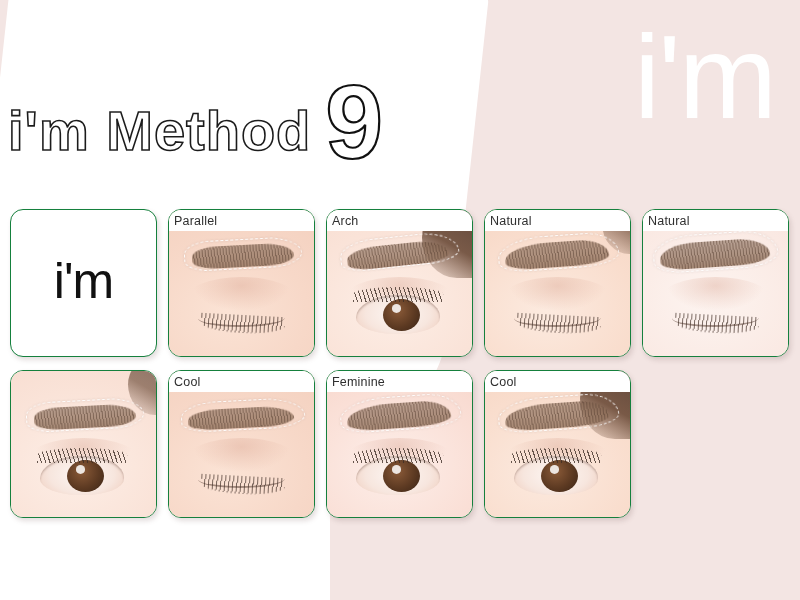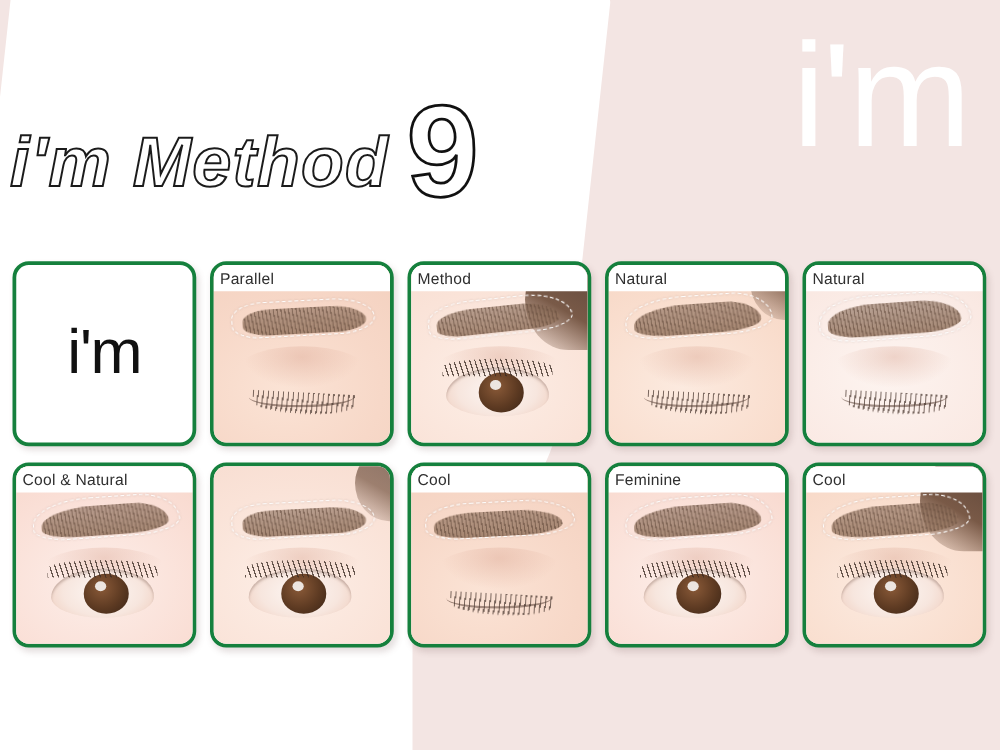--- a/index.html
+++ b/index.html
@@ -62,21 +62,20 @@
     left: 8px;
     top: 62px;
     height: 78px;
     display: flex;
     align-items: baseline;
     white-space: nowrap;
   }
   .headline .hl-word {
     font-size: 56px;
     font-weight: bold;
-    font-style: italic;
     letter-spacing: 1px;
     color: transparent;
     -webkit-text-stroke: 1.6px #1b1b1b;
     text-stroke: 1.6px #1b1b1b;
     line-height: 1;
   }
   .headline .hl-num {
     font-size: 104px;
     font-weight: bold;
     font-style: normal;
@@ -96,21 +95,21 @@
     top: 209px;
     width: 781px;
     display: grid;
     grid-template-columns: repeat(5, 147px);
     grid-auto-rows: 148px;
     column-gap: 11px;
     row-gap: 13px;
   }
   .card {
     position: relative;
-    border: 3px solid #15803d;
+    border: 1px solid #15803d;
     border-radius: 13px;
     overflow: hidden;
     background: #ffffff;
     box-shadow: 2px 3px 5px rgba(120, 90, 90, .20);
   }
   .card-logo {
     display: flex;
     align-items: center;
     justify-content: center;
     background: #ffffff;
@@ -290,21 +289,21 @@
           <div class="hair hr-tr"></div>
           <div class="lid"></div>
 
           <div class="eye-open">
             <div class="iris"></div>
           </div>
           <div class="lash-open"></div>
           <div class="brow b-up"></div>
           <div class="outline o-up"></div>
         </div>
-        <div class="card-label">Method</div>
+        <div class="card-label">Arch</div>
       </div>
       <div class="card">
         <div class="photo">
           <div class="skin t-peach"></div>
           <div class="hair hr-tr2"></div>
           <div class="lid"></div>
           <div class="eye-closed"></div>
           <div class="lash-closed"></div>
 
           <div class="brow b-arch"></div>
@@ -317,87 +316,72 @@
           <div class="skin t-pale"></div>
 
           <div class="lid"></div>
           <div class="eye-closed"></div>
           <div class="lash-closed"></div>
 
           <div class="brow b-thick"></div>
           <div class="outline o-thick"></div>
         </div>
         <div class="card-label">Natural</div>
+      </div>
+      <div class="card">
+        <div class="photo">
+          <div class="skin t-light"></div>
+          <div class="hair hr-tr2"></div>
+          <div class="lid"></div>
+
+          <div class="eye-open">
+            <div class="iris"></div>
+          </div>
+          <div class="lash-open"></div>
+          <div class="brow b-flat"></div>
+          <div class="outline o-flat"></div>
+        </div>
+      </div>
+      <div class="card">
+        <div class="photo">
+          <div class="skin t-warm"></div>
+
+          <div class="lid"></div>
+          <div class="eye-closed"></div>
+          <div class="lash-closed"></div>
+
+          <div class="brow b-soft"></div>
+          <div class="outline o-soft"></div>
+        </div>
+        <div class="card-label">Cool</div>
       </div>
       <div class="card">
         <div class="photo">
           <div class="skin t-rosy"></div>
 
           <div class="lid"></div>
 
           <div class="eye-open">
             <div class="iris"></div>
           </div>
           <div class="lash-open"></div>
           <div class="brow b-arch"></div>
           <div class="outline o-arch"></div>
         </div>
-        <div class="card-label">Cool &amp; Natural</div>
-      </div>
-      <div class="card">
-        <div class="photo">
-          <div class="skin t-light"></div>
-          <div class="hair hr-tr2"></div>
-          <div class="lid"></div>
-
-          <div class="eye-open">
-            <div class="iris"></div>
-          </div>
-          <div class="lash-open"></div>
-          <div class="brow b-flat"></div>
-          <div class="outline o-flat"></div>
-        </div>
-      </div>
-      <div class="card">
-        <div class="photo">
-          <div class="skin t-warm"></div>
-
-          <div class="lid"></div>
-          <div class="eye-closed"></div>
-          <div class="lash-closed"></div>
-
-          <div class="brow b-soft"></div>
-          <div class="outline o-soft"></div>
-        </div>
-        <div class="card-label">Cool</div>
-      </div>
-      <div class="card">
-        <div class="photo">
-          <div class="skin t-rosy"></div>
-
+        <div class="card-label">Feminine</div>
+      </div>
+      <div class="card">
+        <div class="photo">
+          <div class="skin t-peach"></div>
+          <div class="hair hr-tr"></div>
           <div class="lid"></div>
 
           <div class="eye-open">
             <div class="iris"></div>
           </div>
           <div class="lash-open"></div>
           <div class="brow b-arch"></div>
           <div class="outline o-arch"></div>
         </div>
-        <div class="card-label">Feminine</div>
-      </div>
-      <div class="card">
-        <div class="photo">
-          <div class="skin t-peach"></div>
-          <div class="hair hr-tr"></div>
-          <div class="lid"></div>
-
-          <div class="eye-open">
-            <div class="iris"></div>
-          </div>
-          <div class="lash-open"></div>
-          <div class="brow b-arch"></div>
-          <div class="outline o-arch"></div>
-        </div>
         <div class="card-label">Cool</div>
       </div>
     </div>
 </div>
 
 </body></html>

